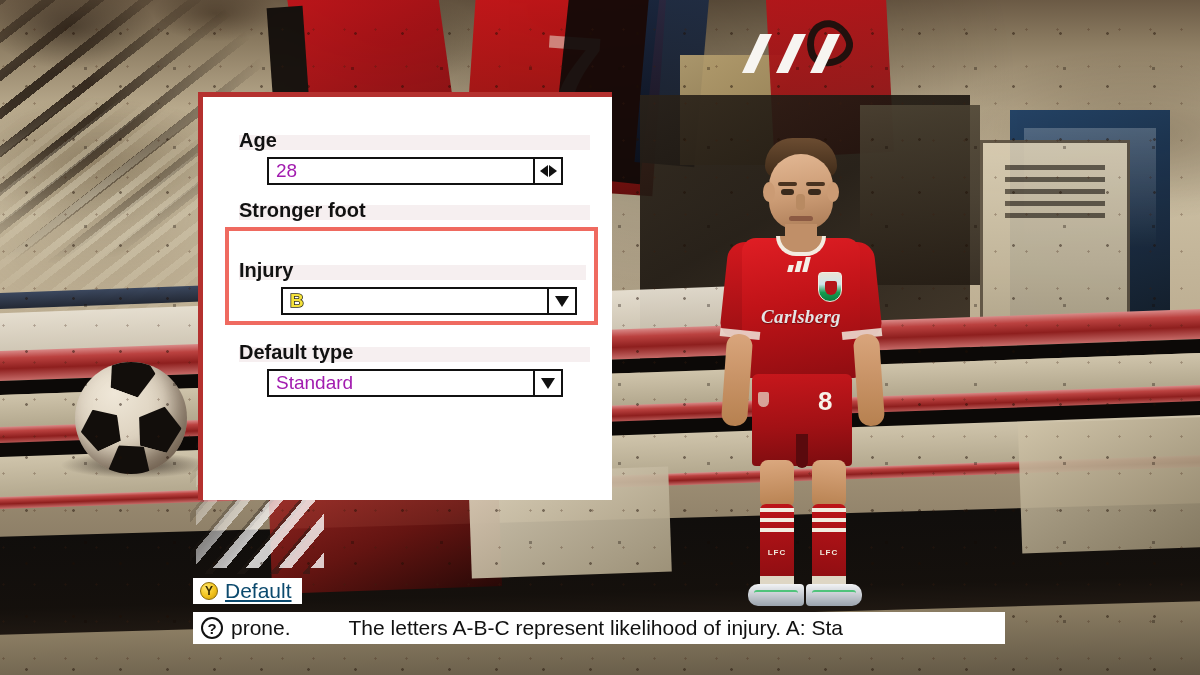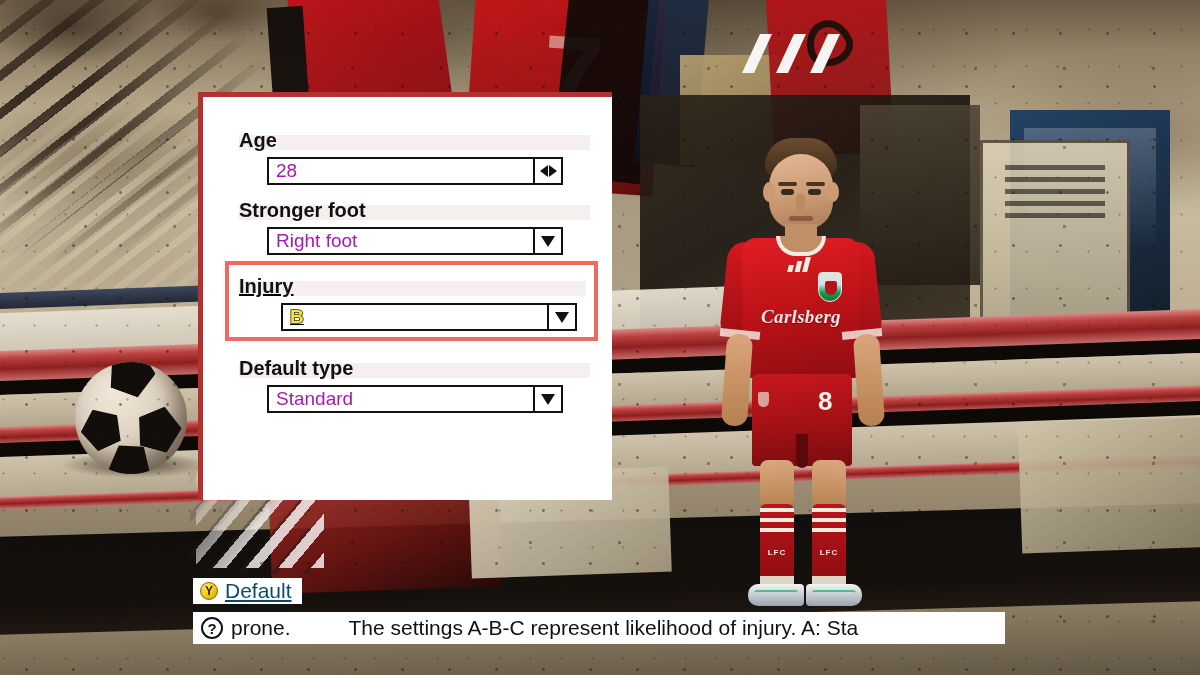--- a/index.html
+++ b/index.html
@@ -392,24 +392,23 @@
   }
   .tri-right {
     width: 0; height: 0;
     border-top: 6px solid transparent; border-bottom: 6px solid transparent;
     border-left: 8px solid #111;
   }
 
   
   .field.selected {
     border: 4px solid #ef6a60;
-    margin-left: -14px; padding: 2px 10px 6px 10px;
+    margin-left: -14px; padding: 20px 10px 6px 10px;
     margin-right: -10px;
     margin-bottom: 8px;
-    text-decoration: underline;
   }
   .field.selected .control { margin-left: 42px; }
 
   .confirm-wrap { margin-top: 24px; display: flex; justify-content: center; padding-right: 14px; }
   .confirm-btn {
     border: 2px solid #222;
     background: #fdf6f7;
     padding: 2px 26px 4px 26px;
     font: 400 23px "Liberation Sans", sans-serif;
     color: #111;
@@ -586,26 +585,20 @@
             </span>
           </div>
         </div>
       </div>
 
       <div class="field">
         <div class="field-label-row">
           <div class="field-label-bar"></div>
           <div class="field-label">Stronger foot</div>
         </div>
-        <div class="control">
-          <div class="control-value">Right foot</div>
-          <div class="ctrl-btn">
-            <span class="tri-down"></span>
-          </div>
-        </div>
       </div>
 
       <div class="field selected">
         <div class="field-label-row">
           <div class="field-label-bar"></div>
           <div class="field-label">Injury</div>
         </div>
         <div class="control">
           <div class="control-value grade">B</div>
           <div class="ctrl-btn">
@@ -633,16 +626,16 @@
 
   <div class="default-bar">
     <span class="btn-glyph">Y</span>
     <span class="default-text">Default</span>
   </div>
 
   <div class="help-bar">
     <span class="help-icon">?</span>
     <span class="help-text">prone.</span>
     <span class="help-gap"></span>
-    <span class="help-text">The settings A-B-C represent likelihood of injury. A: Sta</span>
+    <span class="help-text">The letters A-B-C represent likelihood of injury. A: Sta</span>
   </div>
 
 </div>
 
 </body></html>

